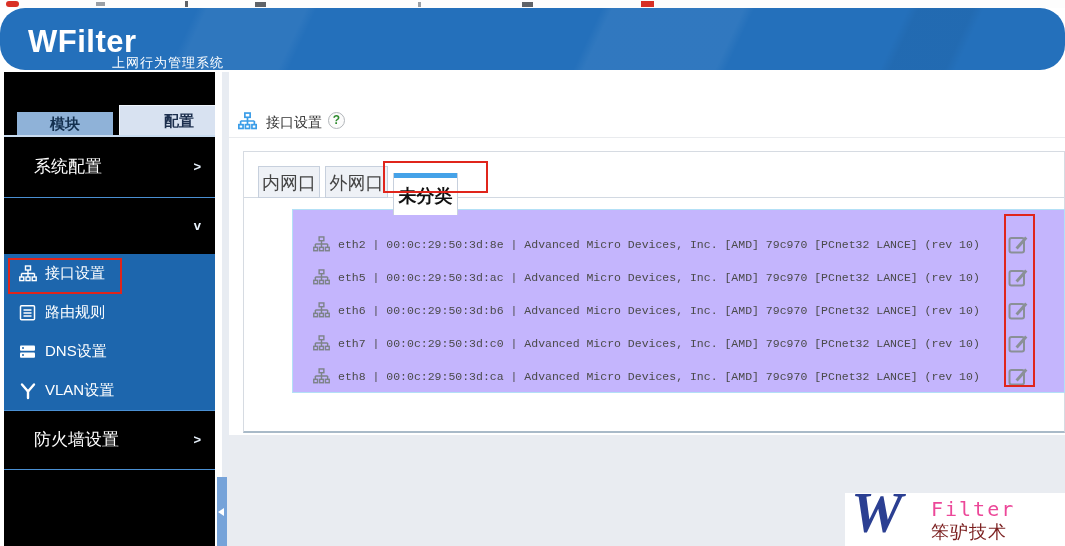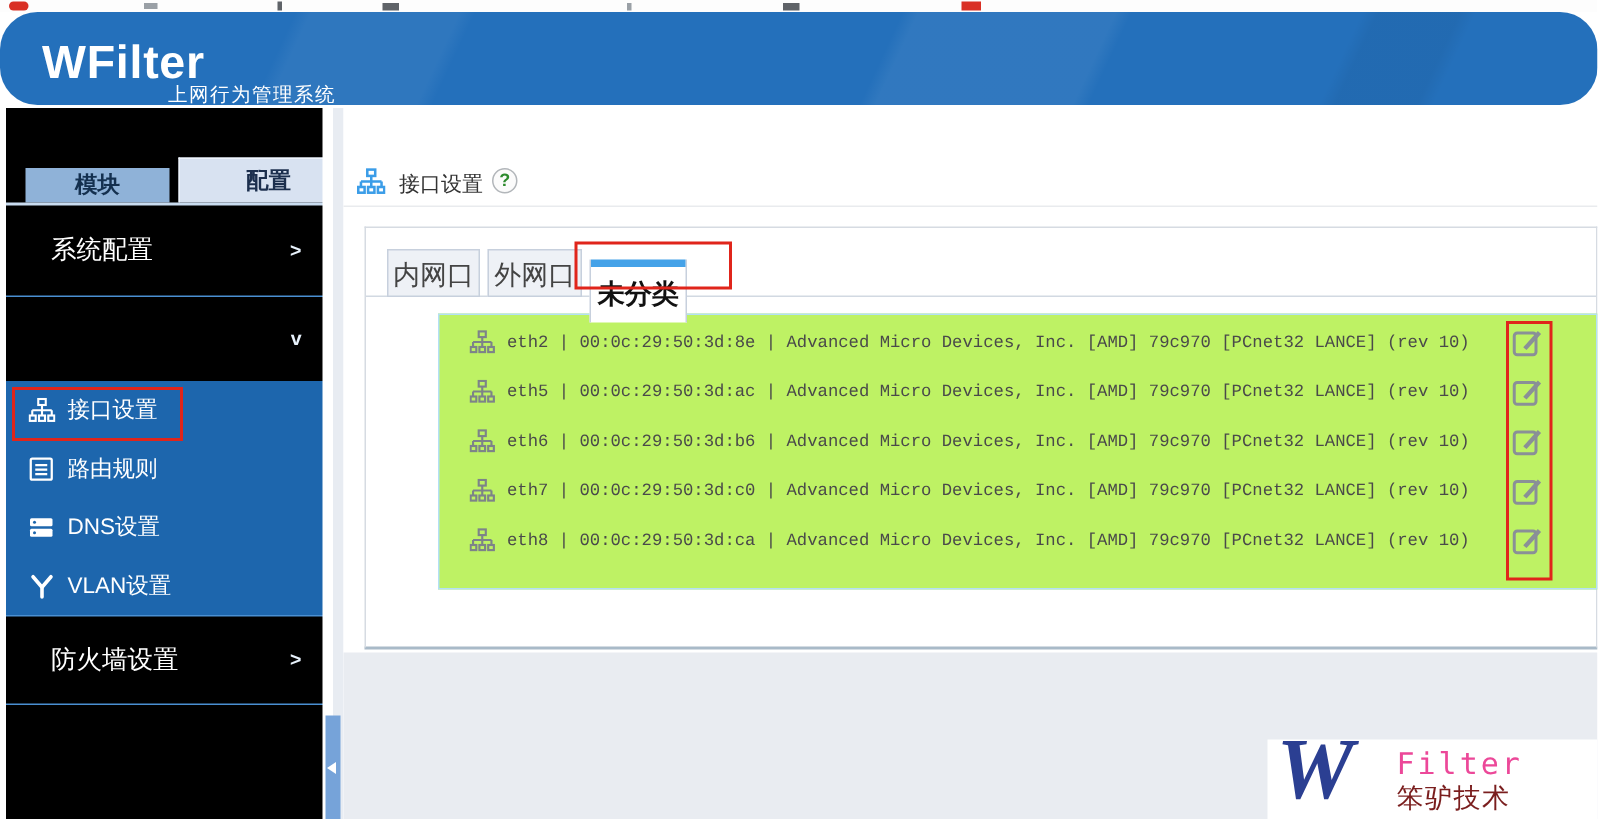--- a/index.html
+++ b/index.html
@@ -61,21 +61,21 @@
   .tab-line { position:absolute; left:244px; top:197px; width:820px; height:1px; background:#d2d9e2; z-index:1; }
   .ctab { position:absolute; text-align:center; font-size:18px; color:#444; cursor:pointer; z-index:2; }
   .ctab-in  { left:258px; top:166px; width:62px; height:32px; line-height:32px; background:#eef1f6; border:1px solid #c7d0dd; }
   .ctab-out { left:325px; top:166px; width:63px; height:32px; line-height:32px; background:#eef1f6; border:1px solid #c7d0dd; }
   .ctab-active { left:393px; top:173px; width:65px; height:42px; background:#fff;
                  border-left:1px solid #c7d0dd; border-right:1px solid #c7d0dd; z-index:3;
                  font-weight:bold; color:#111; line-height:46px; }
   .ctab-active .topbar { position:absolute; left:0; top:0; width:100%; height:5px; background:#45a2e8; }
 
   
-  .inner-box { position:absolute; left:292px; top:209px; width:773px; height:184px; border:1px solid #b3e0f6; background:#bef264; padding-top:2px; }
+  .inner-box { position:absolute; left:292px; top:209px; width:773px; height:184px; border:1px solid #b3e0f6; background:#c4b5fd; padding-top:18px; }
   .if-row { position:relative; height:33px; display:flex; align-items:center; }
   .if-row .ico { width:17px; height:17px; margin-left:20px; flex:0 0 17px; }
   .if-text { margin-left:8px; font-family:"Liberation Mono","DejaVu Sans Mono",monospace; font-size:11.5px; color:#4a4a4a; white-space:nowrap; }
   .edit-btn { position:absolute; left:714px; top:5px; width:22px; height:22px; cursor:pointer; }
 
   
   .bottom-gray { position:absolute; left:229px; top:435px; width:836px; height:111px; background:#e9ecf1; }
   .logo-box { position:absolute; left:845px; top:493px; width:220px; height:53px; background:#fff; }
   .logo-w { position:absolute; left:6px; top:-14px; font-family:"Liberation Serif","DejaVu Serif",serif;
             font-size:58px; font-weight:bold; font-style:italic; color:#2b3f92; }

